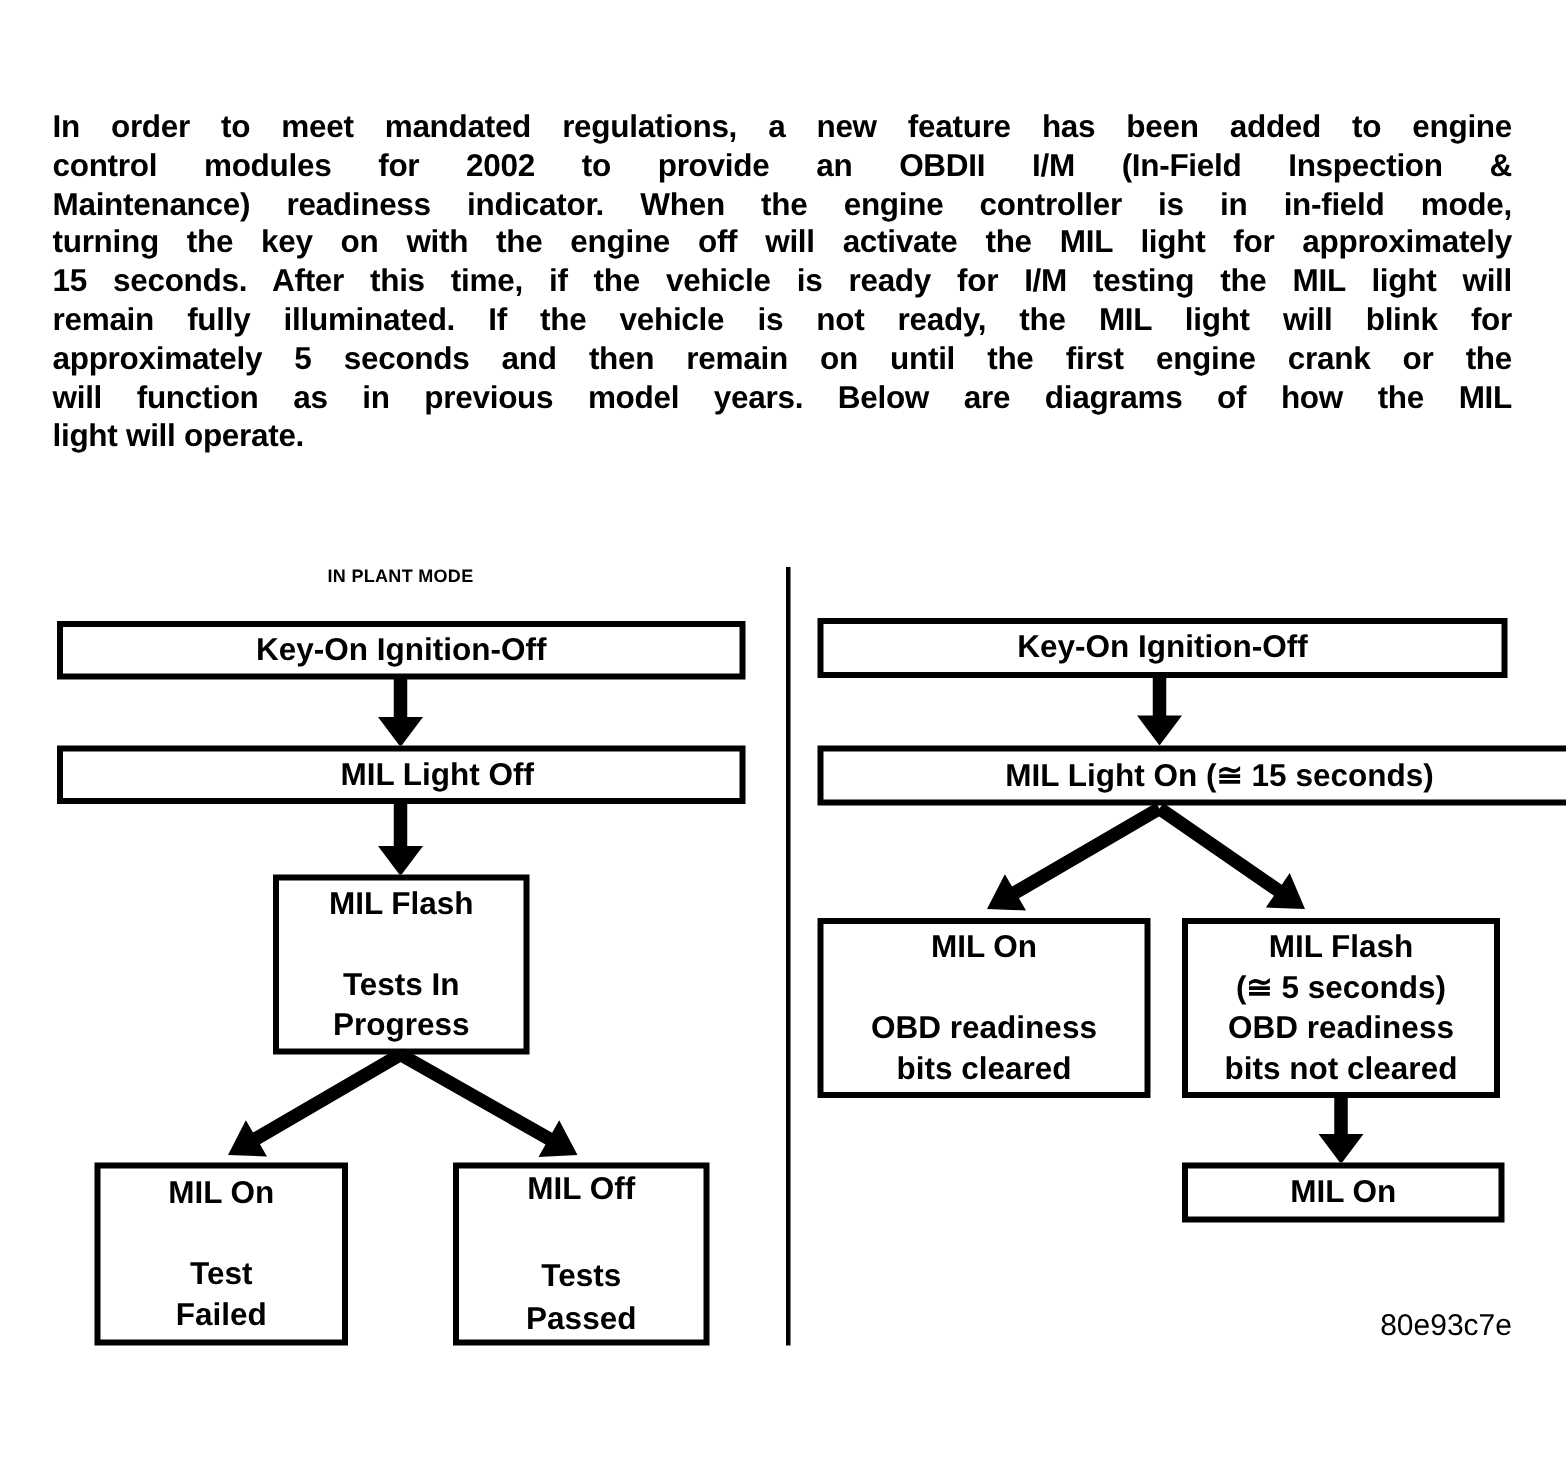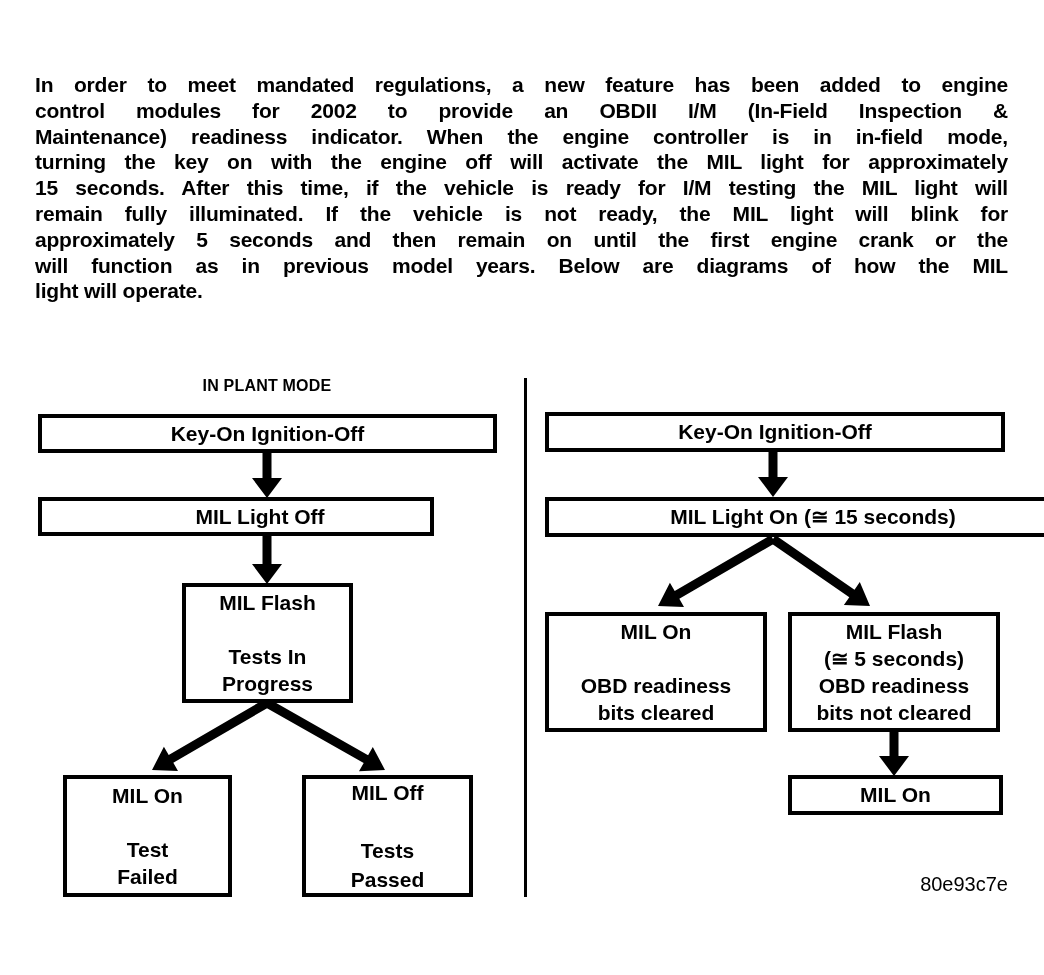--- a/index.html
+++ b/index.html
@@ -7,33 +7,33 @@
         font-family:"Liberation Sans",sans-serif;overflow:hidden;}
 
   
   .paragraph{position:absolute;left:35px;top:72px;width:973px;
              font-size:21px;font-weight:bold;line-height:25.8px;letter-spacing:-0.2px;}
   .para-line{text-align:left;white-space:normal;}
   .para-line.just{text-align:justify;text-align-last:justify;}
 
   
   .diagram-title{position:absolute;top:377px;width:460px;text-align:center;
-                 font-size:16px;font-weight:bold;letter-spacing:0.2px;}
+                 font-size:12px;font-weight:bold;letter-spacing:0.2px;}
   .title-plant{left:37px;}
   .title-field{left:546px;}
 
   
   .flow-box{position:absolute;border:4px solid #000000;background:#ffffff;
             display:flex;flex-direction:column;justify-content:center;align-items:center;
             font-size:21px;font-weight:bold;line-height:27px;text-align:center;box-sizing:border-box;}
   .bar{line-height:normal;}
 
   
   .plant-key-on   {left:38px; top:414px; width:459px; height:39px;}
-  .plant-mil-off  {left:38px; top:497px; width:396px; height:39px;padding-left:48px;}
+  .plant-mil-off  {left:38px; top:497px; width:459px; height:39px;padding-left:48px;}
   .plant-mil-flash{left:182px;top:583px; width:171px; height:120px;}
   .plant-failed   {left:63px; top:775px; width:169px; height:122px;}
   .plant-passed   {left:302px;top:775px; width:171px; height:122px;justify-content:space-between;}
 
   
   .field-key-on   {left:545px;top:412px; width:460px; height:40px;}
   .field-mil-on15 {left:545px;top:497px; width:536px; height:40px;}
   .field-cleared  {left:545px;top:612px; width:222px; height:120px;}
   .field-notclear {left:788px;top:612px; width:212px; height:120px;}
   .field-mil-on   {left:788px;top:775px; width:215px; height:40px;}

